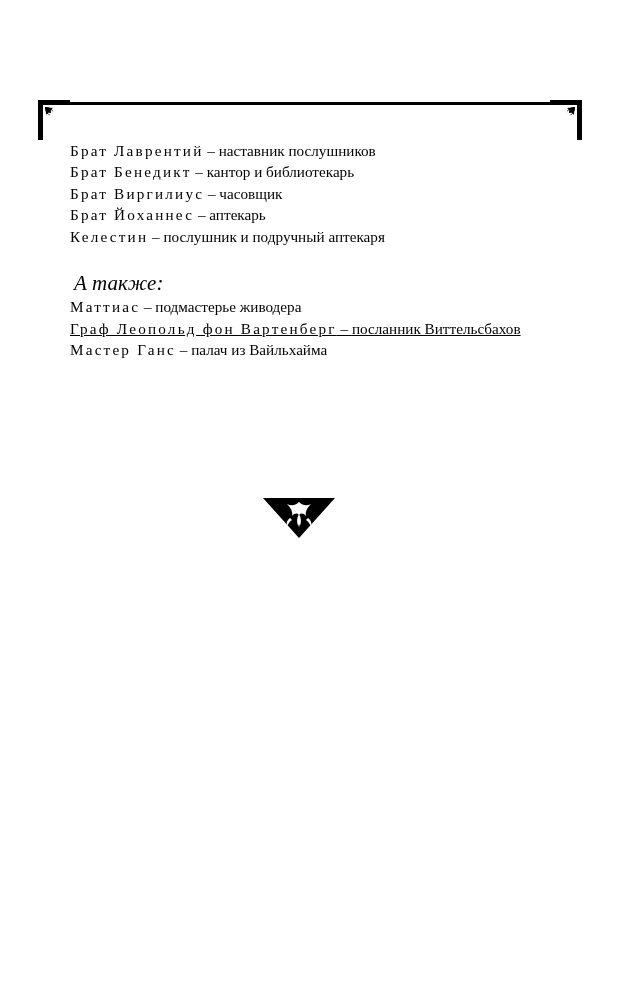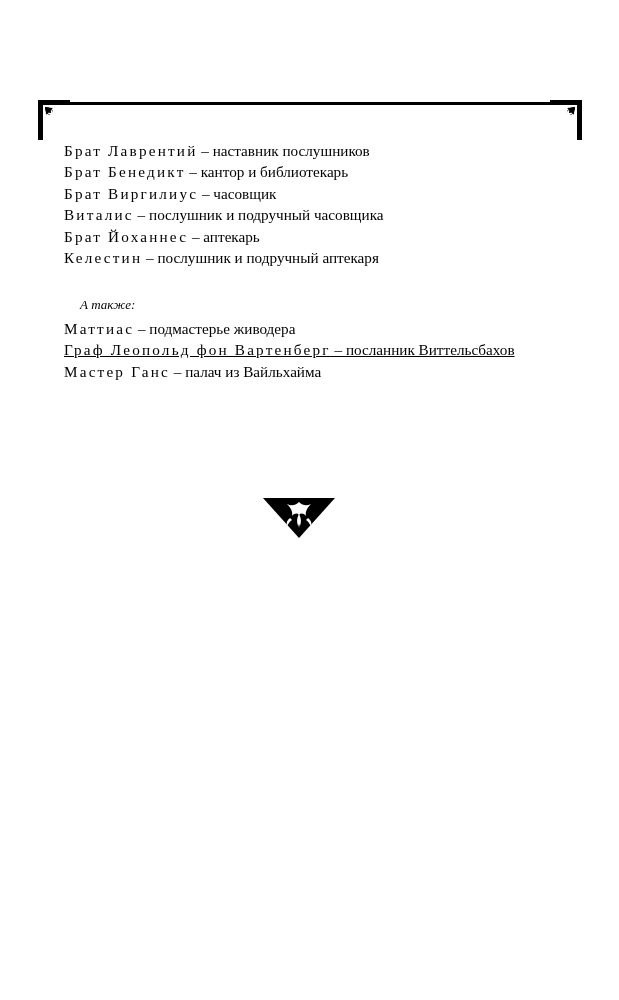--- a/index.html
+++ b/index.html
@@ -45,21 +45,21 @@
     top: 0;
     width: 36px;
     height: 44px;
   }
   .corner.left { left: 0; }
   .corner.right { right: 0; }
 
   
   .content {
     position: absolute;
-    left: 64px;
+    left: 70px;
     top: 140px;
     width: 506px;
   }
 
   .line {
     font-size: 15.2px;
     line-height: 21.4px;
     margin: 0;
     white-space: nowrap;
   }
@@ -68,24 +68,24 @@
   }
   .line .dsc {
     letter-spacing: 0;
   }
 
   .gap {
     height: 26px;
   }
 
   .alsolabel {
-    font-size: 13px;
+    font-size: 21px;
     line-height: 21.4px;
     font-style: italic;
-    margin: 0 0 2px 16px;
+    margin: 0 0 2px 4px;
   }
 
   
   .line.wrap {
     white-space: normal;
     text-align: justify;
     text-align-last: left;
     padding-left: 34px;
     text-indent: -34px;
     text-decoration: underline;
@@ -134,21 +134,20 @@
   </div>
 
   <div class="content">
 
     <p class="line"><span class="nm">Брат Лаврентий</span><span class="dsc"> – </span><span class="dsc">наставник послушников</span></p>
 
     <p class="line"><span class="nm">Брат Бенедикт</span><span class="dsc"> – </span><span class="dsc">кантор и библиотекарь</span></p>
 
     <p class="line"><span class="nm">Брат Виргилиус</span><span class="dsc"> – </span><span class="dsc">часовщик</span></p>
 
-    <p class="line"><span class="nm">Виталис</span><span class="dsc"> – </span><span class="dsc">послушник и подручный часовщика</span></p>
 
     <p class="line"><span class="nm">Брат Йоханнес</span><span class="dsc"> – </span><span class="dsc">аптекарь</span></p>
 
     <p class="line"><span class="nm">Келестин</span><span class="dsc"> – </span><span class="dsc">послушник и подручный аптекаря</span></p>
 
     <div class="gap"></div>
 
     <p class="alsolabel">А также:</p>
 
 

